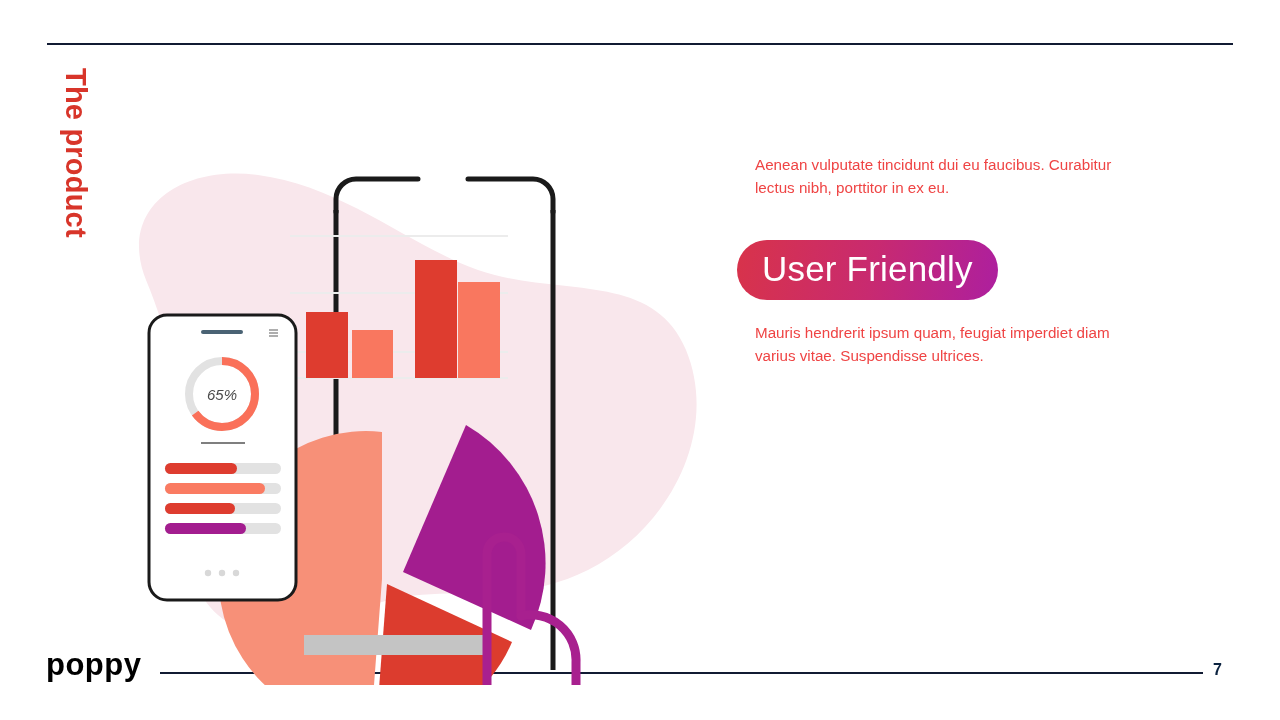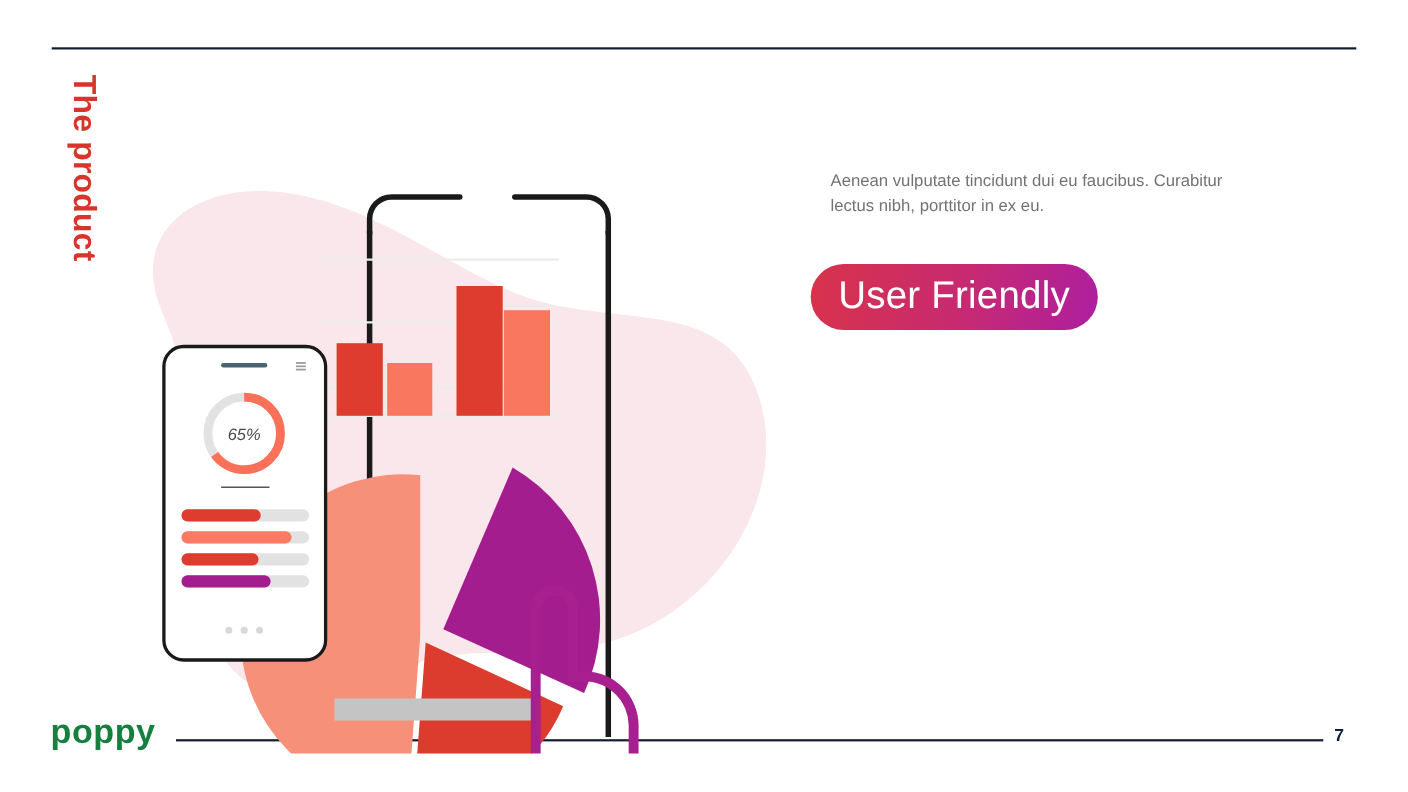--- a/index.html
+++ b/index.html
@@ -49,21 +49,21 @@
     letter-spacing: 0.2px;
     white-space: nowrap;
     line-height: 40px;
   }
 
   
   .brand {
     position: absolute;
     left: 46px;
     top: 648px;
-    color: #15803d;
+    color: #000000;
     font-size: 31px;
     font-weight: bold;
     letter-spacing: 0.5px;
     line-height: 34px;
   }
   .pagenum {
     position: absolute;
     left: 1213px;
     top: 660px;
     color: #0c2340;
@@ -100,21 +100,21 @@
     color: #ffffff;
     font-size: 35px;
     font-weight: normal;
     letter-spacing: 0.2px;
     padding: 7px 25px 10px 25px;
     line-height: 43px;
     white-space: nowrap;
   }
   .desc {
     margin: 21px 0 0 18px;
-    color: #737373;
+    color: #ef4444;
     font-size: 15.2px;
     line-height: 23px;
     max-width: 365px;
   }
 </style>
 </head>
 <body>
 
 <div id="slide">
 
@@ -210,20 +210,21 @@
 
     <div class="feature">
       <p class="desc">Aenean vulputate tincidunt dui eu faucibus. Curabitur lectus nibh, porttitor in ex eu.</p>
     </div>
 
     <div class="feature">
     </div>
 
     <div class="feature">
       <div class="pill">User Friendly</div>
+      <p class="desc">Mauris hendrerit ipsum quam, feugiat imperdiet diam varius vitae. Suspendisse ultrices.</p>
     </div>
 
   </div>
 
   <div class="brand">poppy</div>
   <div class="pagenum">7</div>
 
 </div>
 
 </body></html>

